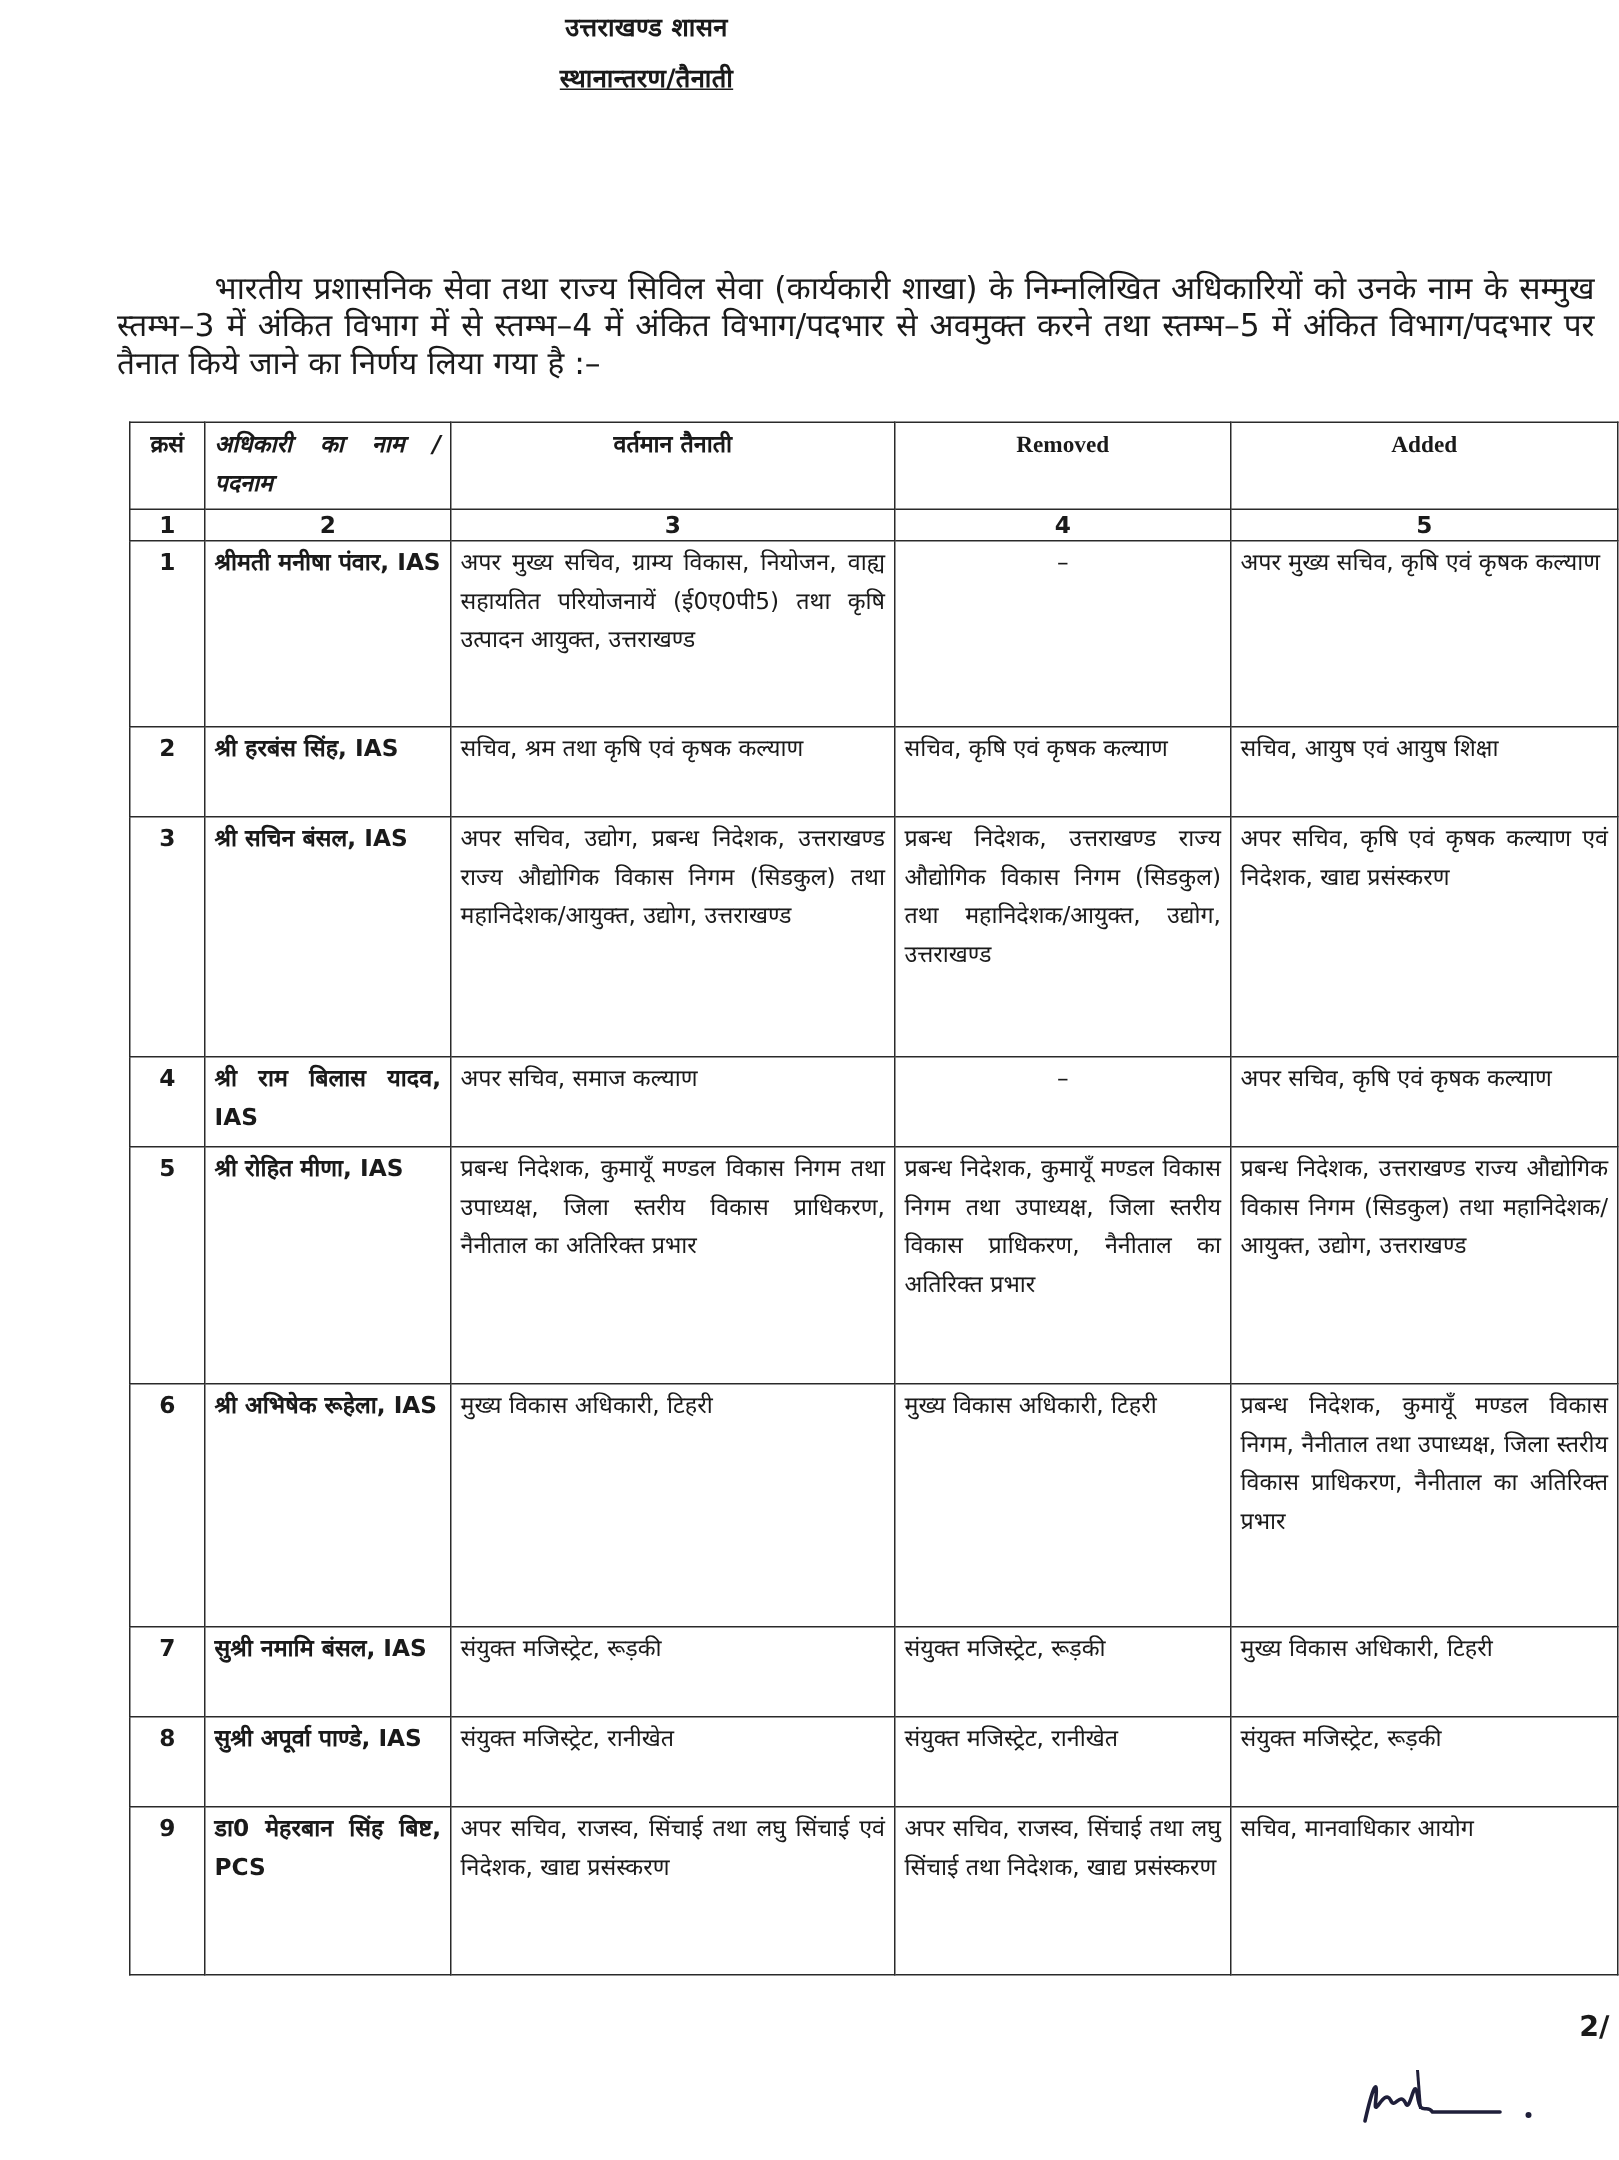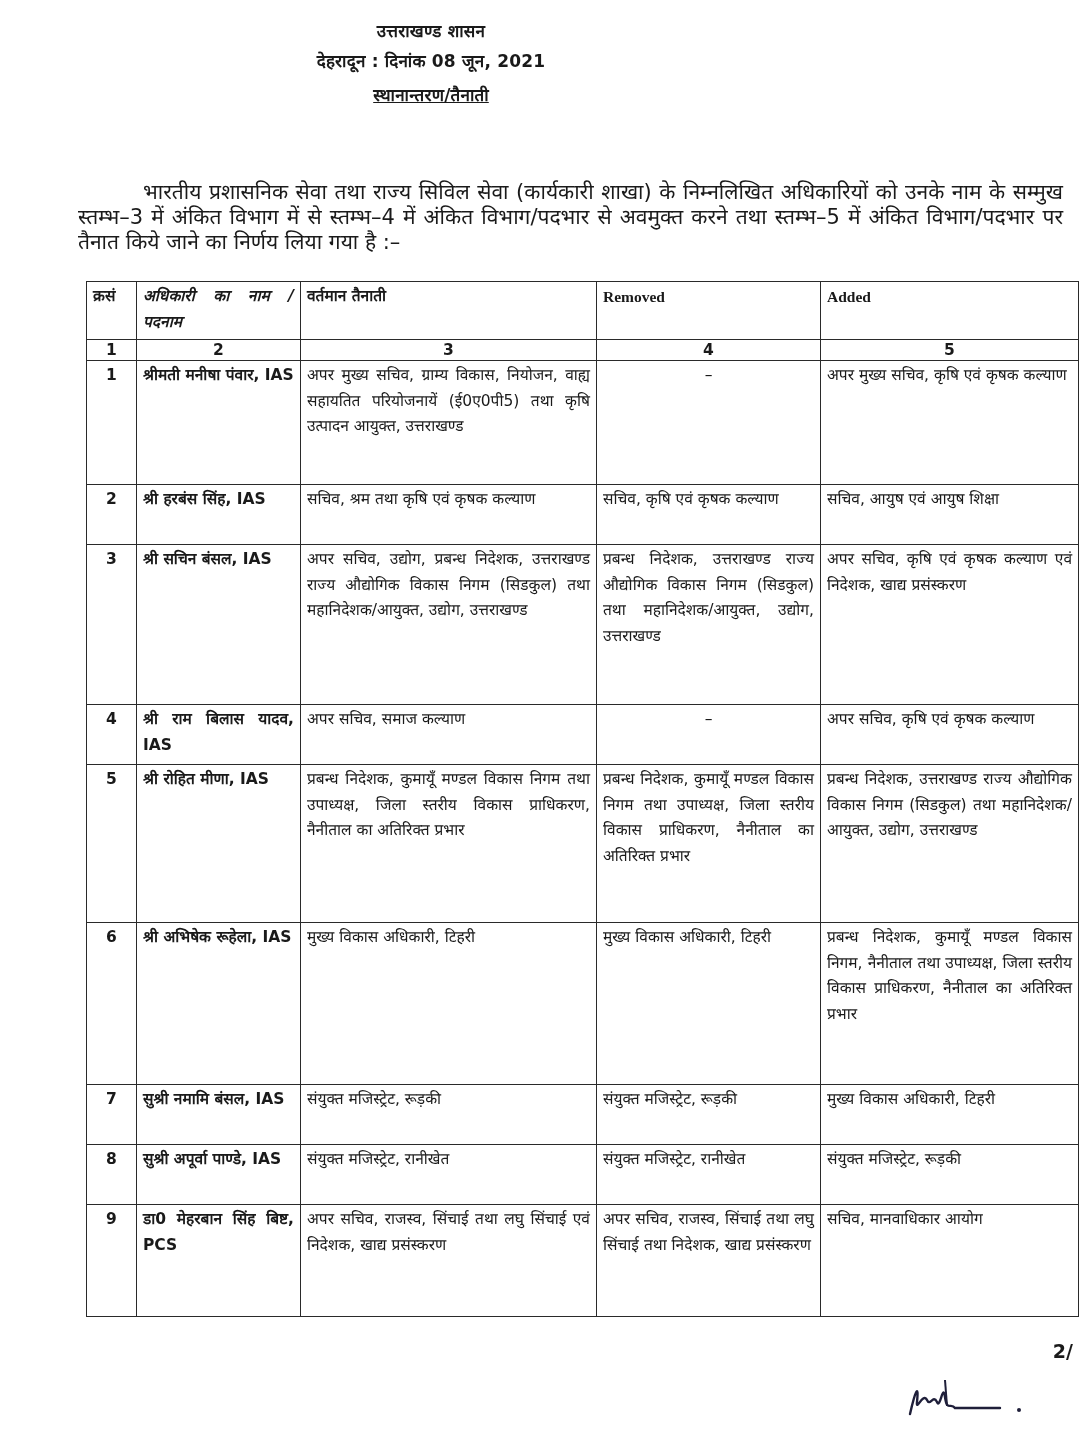--- a/index.html
+++ b/index.html
@@ -1,51 +1,50 @@
 <!DOCTYPE html>
 <html><head>
 <meta charset="utf-8">
 <style>
   html, body { margin: 0; padding: 0; background: #ffffff; }
   body {
     width: 1079px; height: 1440px; position: relative; overflow: hidden;
     font-family: "DejaVu Sans", sans-serif; color: #1a1a1a;
   }
-  .header { position: absolute; left: 0; top: 16px; width: 862px; text-align: center; }
+  .header { position: absolute; left: 0; top: 4px; width: 862px; text-align: center; }
   .header div { font-size: 17px; font-weight: bold; line-height: 30px; letter-spacing: 0.2px; }
   .header .subject { margin-top: 4px; text-decoration: underline; }
   .intro {
     position: absolute; left: 78px; top: 180px; width: 985px;
     font-size: 21px; line-height: 25px; text-align: justify; text-indent: 65px;
   }
   table.orders {
     position: absolute; left: 86px; top: 281px; width: 992px;
     border-collapse: collapse; table-layout: fixed;
   }
   table.orders td, table.orders th {
     border: 1.6px solid #2a2a2a; vertical-align: top;
     font-size: 15.5px; line-height: 25.5px; padding: 2px 6px;
     font-weight: normal; text-align: justify;
   }
-  table.orders th { font-weight: bold; vertical-align: top; }
+  table.orders th { font-weight: bold; text-align: center; vertical-align: top; }
   table.orders th.name-h { text-align: justify; font-style: italic; }
   table.orders .num-row td { text-align: center; font-weight: bold; line-height: 18px; padding: 1px 4px; }
   table.orders td.sno { text-align: center; font-weight: bold; }
   table.orders td.name { font-weight: bold; }
   table.orders td.dash { text-align: center; }
   .eng { font-family: "Liberation Serif", serif; font-weight: bold; font-size: 17px; }
   .pagenum { position: absolute; right: 6px; top: 1340px; font-size: 19px; font-weight: bold; }
   .sig { position: absolute; left: 905px; top: 1372px; width: 130px; height: 50px; }
 </style>
 </head>
 <body>
 
 <div class="header">
   <div>उत्तराखण्ड शासन</div>
-  <div>देहरादून : दिनांक 08 जून, 2021</div>
   <div class="subject">स्थानान्तरण/तैनाती</div>
 </div>
 
 <div class="intro">भारतीय प्रशासनिक सेवा तथा राज्य सिविल सेवा (कार्यकारी शाखा) के निम्नलिखित अधिकारियों को उनके नाम के सम्मुख स्तम्भ–3 में अंकित विभाग में से स्तम्भ–4 में अंकित विभाग/पदभार से अवमुक्त करने तथा स्तम्भ–5 में अंकित विभाग/पदभार पर तैनात किये जाने का निर्णय लिया गया है :–</div>
 
 <table class="orders">
   <colgroup>
     <col style="width:50px">
     <col style="width:164px">
     <col style="width:296px">

